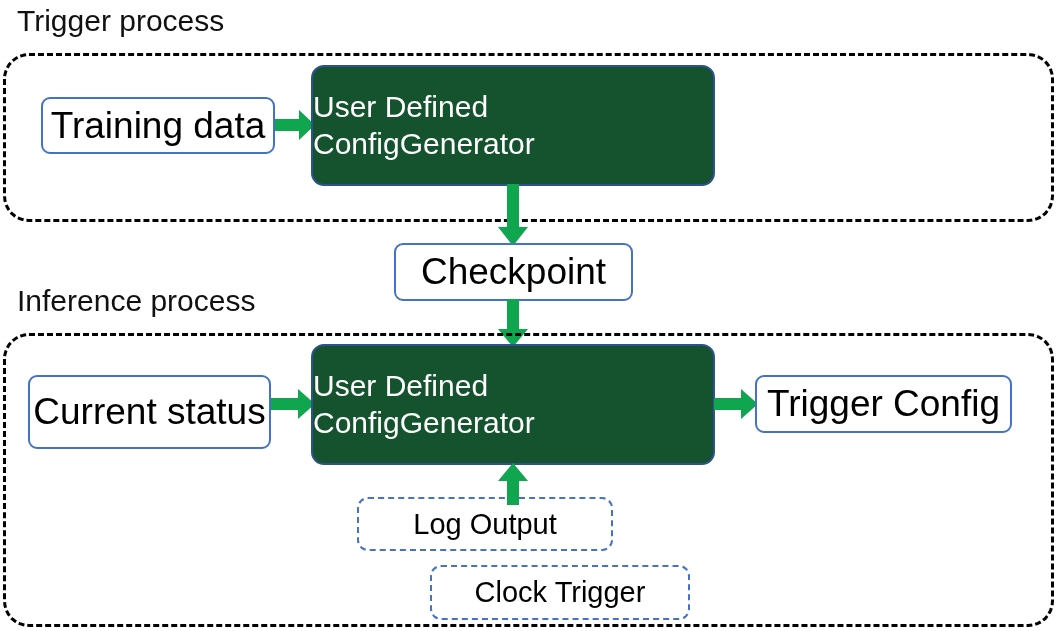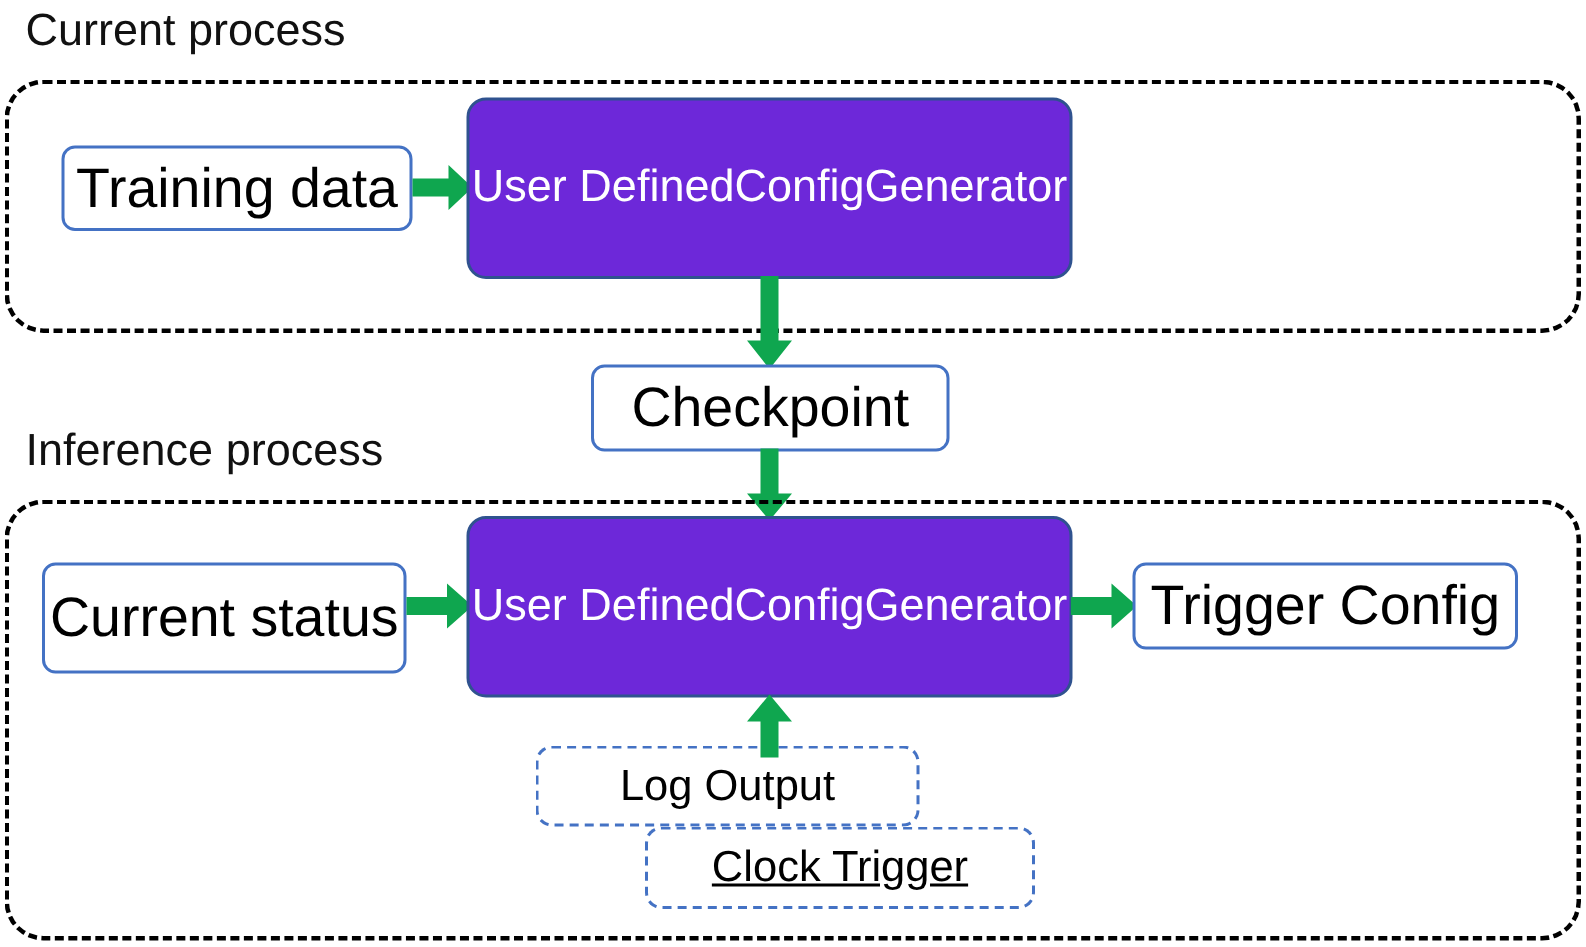--- a/index.html
+++ b/index.html
@@ -22,50 +22,50 @@
   .node-plain{position:absolute;border:2px solid #4472C4;border-radius:9px;background:#ffffff;
               display:flex;align-items:center;justify-content:center;
               font-size:37px;color:#000000;white-space:nowrap;box-sizing:border-box;}
 
   #node-training-data{left:41px;top:97px;width:234px;height:57px;}
   #node-checkpoint{left:394px;top:243px;width:239px;height:58px;}
   #node-current-status{left:28px;top:375px;width:243px;height:74px;}
   #node-output-config{left:755px;top:375px;width:257px;height:58px;}
 
   
-  .node-filled{position:absolute;background:#6d28d9;border:2px solid #2F528F;border-radius:13px;
-               display:flex;flex-direction:row;align-items:center;justify-content:center;
+  .node-filled{position:absolute;background:#14532d;border:2px solid #2F528F;border-radius:13px;
+               display:flex;flex-direction:column;align-items:flex-start;justify-content:center;
                color:#ffffff;font-size:30px;line-height:1.22;box-sizing:border-box;}
   #node-generator-training{left:311px;top:65px;width:404px;height:121px;}
   #node-generator-inference{left:311px;top:344px;width:404px;height:121px;}
 
   
   .node-trigger{position:absolute;border:2px dashed #4472C4;border-radius:11px;background:#ffffff;
                 display:flex;align-items:center;justify-content:center;
                 font-size:29px;color:#000000;white-space:nowrap;box-sizing:border-box;}
   #node-log-trigger{left:357px;top:497px;width:256px;height:54px;}
-  #node-clock-trigger{left:430px;top:551px;width:260px;height:55px;z-index:4;text-decoration:underline;}
+  #node-clock-trigger{left:430px;top:565px;width:260px;height:55px;z-index:4;}
 
   
   .arrow{position:absolute;}
   .arrow svg{display:block;overflow:visible;}
 
   #arrow-training-data{left:275px;top:108px;width:40px;height:34px;}
   #arrow-current-status{left:271px;top:387px;width:44px;height:34px;}
   #arrow-output-config{left:714px;top:387px;width:44px;height:34px;}
   #arrow-generator-to-checkpoint{left:496px;top:184px;width:34px;height:62px;}
   #arrow-checkpoint-to-generator{left:496px;top:299px;width:34px;height:48px;}
   #arrow-trigger-to-generator{left:496px;top:463px;width:34px;height:42px;z-index:3;}
 </style>
 </head>
 <body>
 
 <div class="stage">
 
-  <div class="section-title" id="title-training">Current process</div>
+  <div class="section-title" id="title-training">Trigger process</div>
 
   <div class="group-box" id="group-training"></div>
 
   <div class="node-plain" id="node-training-data">Training data</div>
 
   <div class="arrow" id="arrow-training-data">
     <svg width="40" height="34" viewBox="0 0 40 34">
       <path d="M0 11 H24 V2 L40 17 L24 32 V23 H0 Z" fill="#0FA64F"></path>
     </svg>
   </div>

